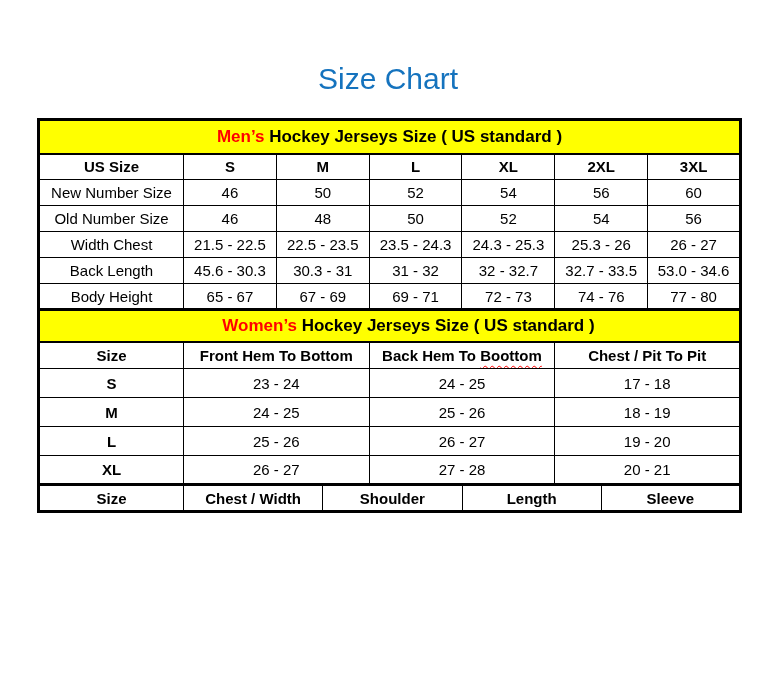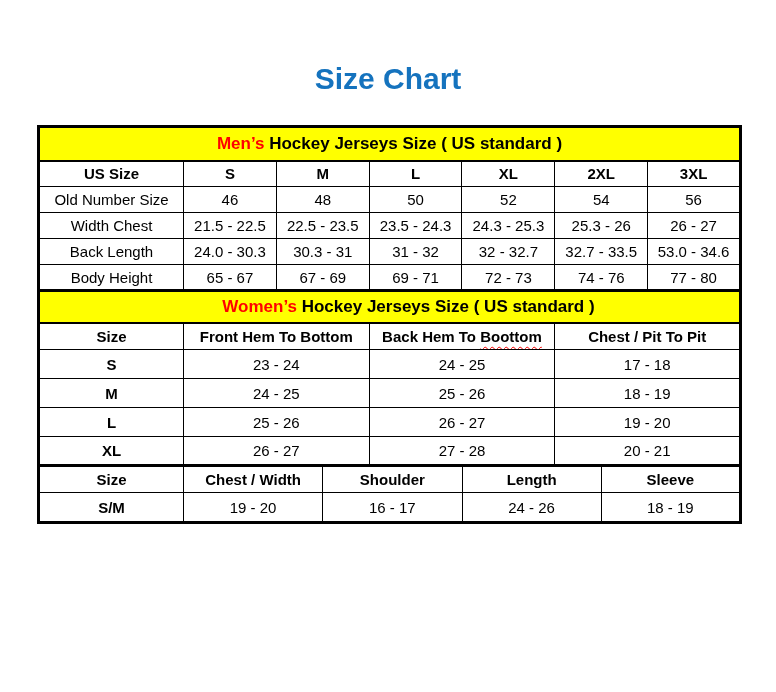--- a/index.html
+++ b/index.html
@@ -17,26 +17,26 @@
     font-family: "Liberation Sans", sans-serif;
     color: var(--text);
     overflow: hidden;
   }
   .page-title {
     margin: 0;
     padding-top: 62px;
     text-align: center;
     font-size: 30px;
     line-height: 1.1;
-    font-weight: bold;
+    font-weight: normal;
     color: var(--title-blue);
   }
   .tables {
     margin-left: 37px;
-    margin-top: 30px;
+    margin-top: 23px;
     width: 578px;
   }
   table.size-table {
     border-collapse: collapse;
     table-layout: fixed;
     width: 705px;
     border: 3px solid var(--border);
   }
   table.size-table + table.size-table { margin-top: -3px; }
   .size-table td, .size-table th {
@@ -102,40 +102,49 @@
           <th>S</th>
           <th>M</th>
           <th>L</th>
           <th>XL</th>
           <th>2XL</th>
           <th>3XL</th>
         </tr>
       </thead>
       <tbody>
         <tr>
+          <td class="rowlabel">New Number Size</td>
+          <td>46</td>
+          <td>50</td>
+          <td>52</td>
+          <td>54</td>
+          <td>56</td>
+          <td>60</td>
+        </tr>
+        <tr>
           <td class="rowlabel">Old Number Size</td>
           <td>46</td>
           <td>48</td>
           <td>50</td>
           <td>52</td>
           <td>54</td>
           <td>56</td>
         </tr>
         <tr>
           <td class="rowlabel">Width Chest</td>
           <td>21.5 - 22.5</td>
           <td>22.5 - 23.5</td>
           <td>23.5 - 24.3</td>
           <td>24.3 - 25.3</td>
           <td>25.3 - 26</td>
           <td>26 - 27</td>
         </tr>
         <tr>
           <td class="rowlabel">Back Length</td>
-          <td>24.0 - 30.3</td>
+          <td>45.6 - 30.3</td>
           <td>30.3 - 31</td>
           <td>31 - 32</td>
           <td>32 - 32.7</td>
           <td>32.7 - 33.5</td>
           <td>53.0 - 34.6</td>
         </tr>
         <tr>
           <td class="rowlabel">Body Height</td>
           <td>65 - 67</td>
           <td>67 - 69</td>
@@ -202,22 +211,15 @@
       <thead>
         <tr class="colhead-row">
           <th>Size</th>
           <th>Chest / Width</th>
           <th>Shoulder</th>
           <th>Length</th>
           <th>Sleeve</th>
         </tr>
       </thead>
       <tbody>
-        <tr>
-          <td class="rowlabel bold">S/M</td>
-          <td>19 - 20</td>
-          <td>16 - 17</td>
-          <td>24 - 26</td>
-          <td>18 - 19</td>
-        </tr>
       </tbody>
     </table>
 </div>
 
 </body></html>

